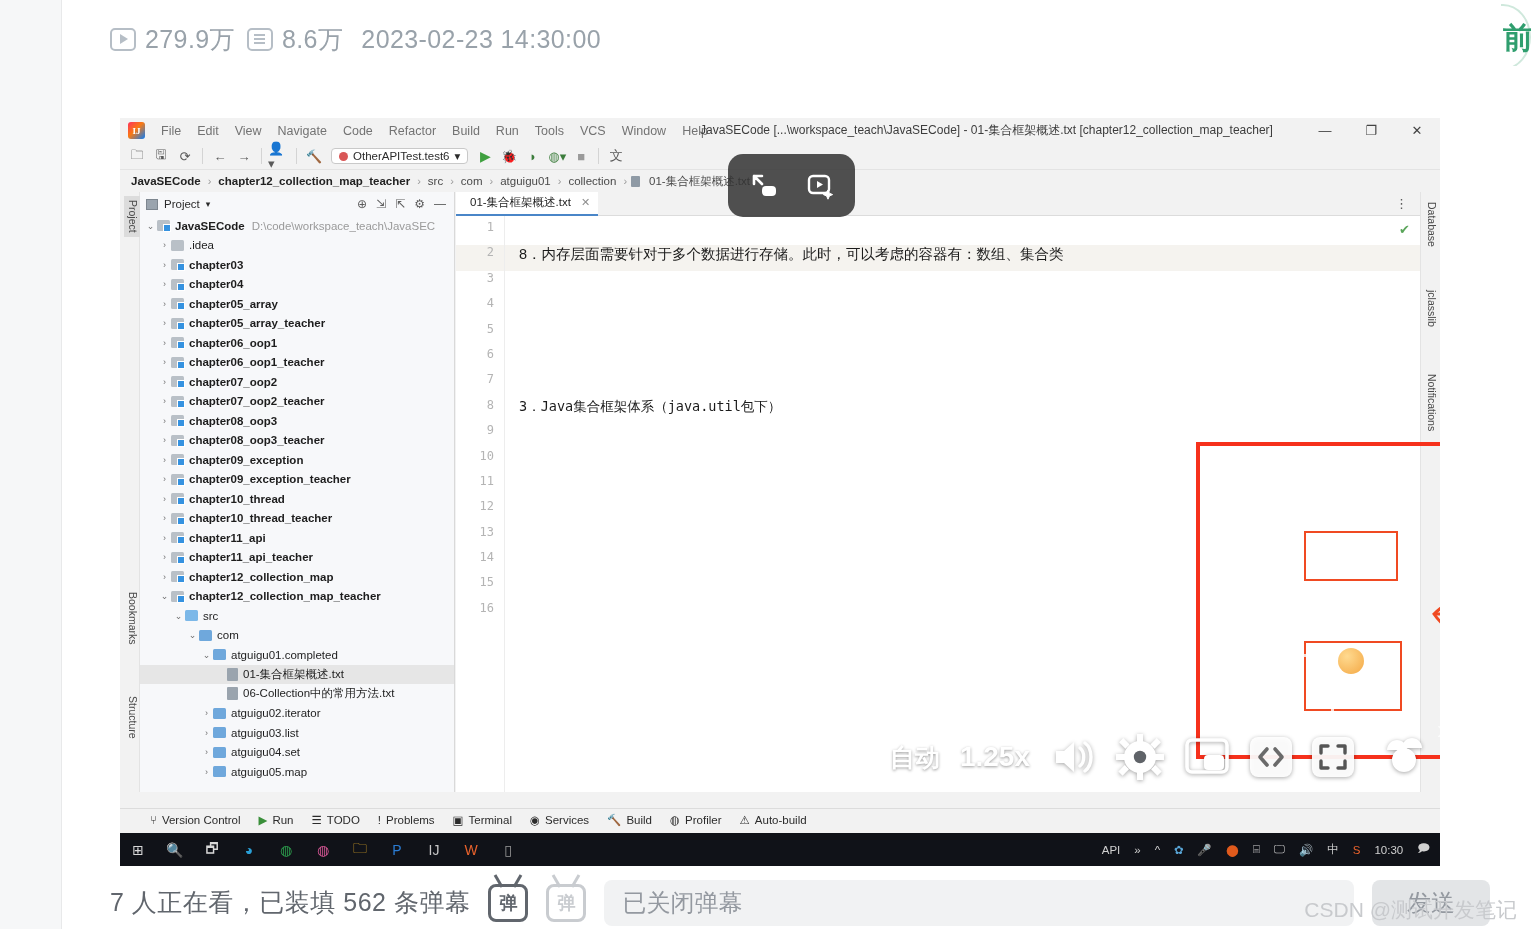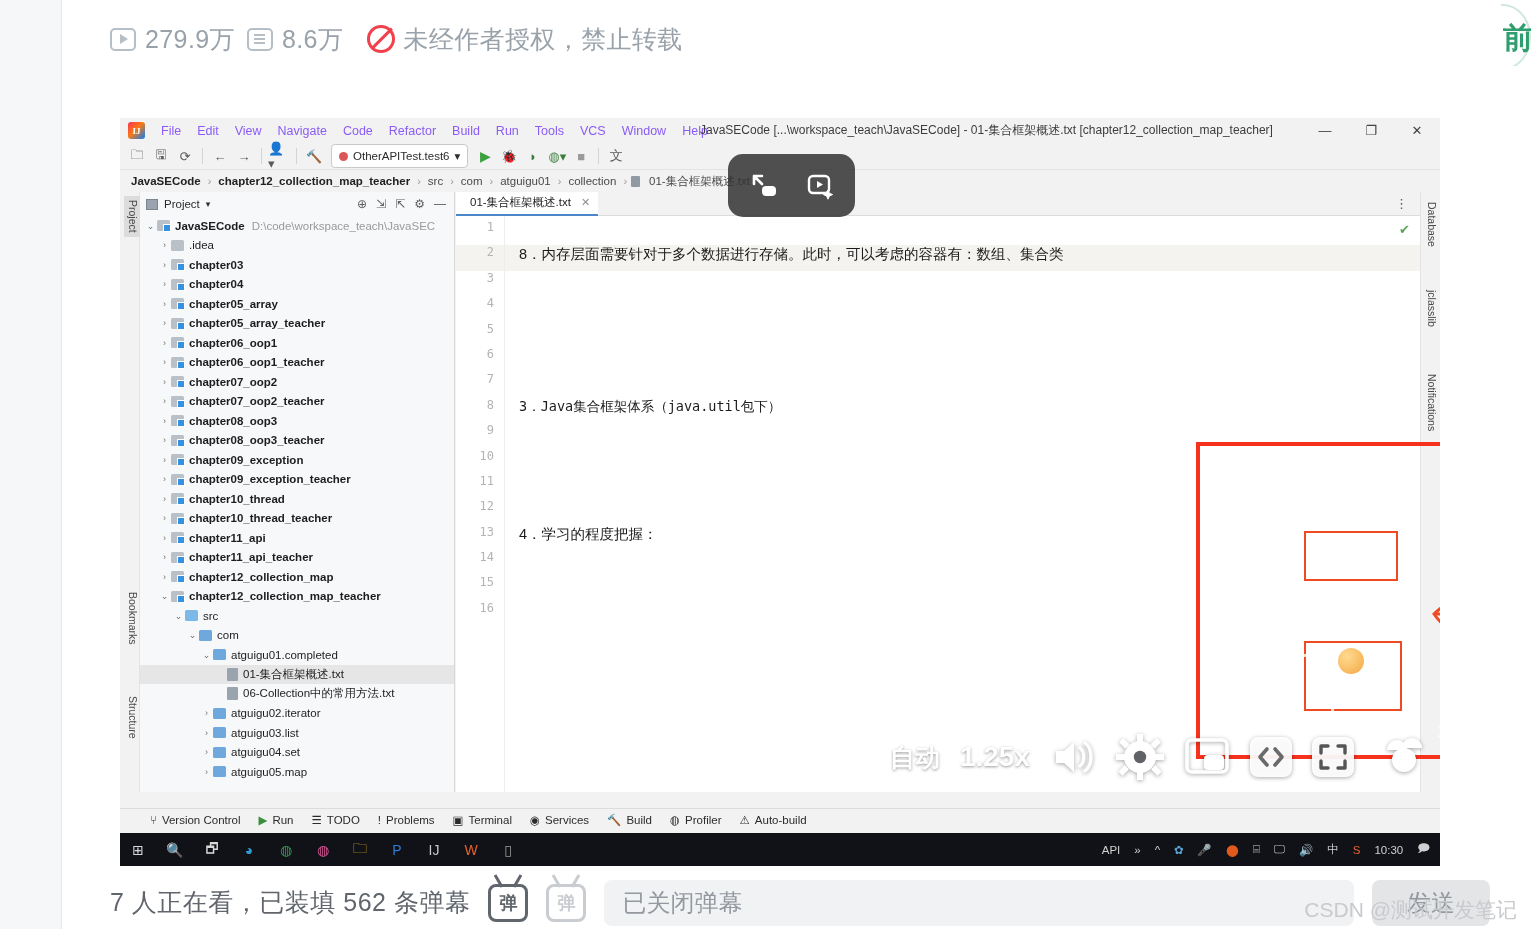--- a/index.html
+++ b/index.html
@@ -34,29 +34,29 @@
   
   #player { position:absolute; left:120px; top:118px; width:1320px; height:748px; background:#fff; overflow:hidden; }
 
   
   #ide { position:absolute; left:0; top:0; width:1320px; height:748px; background:#f2f2f2; }
 
   .ide-titlebar { position:absolute; left:0; top:0; width:100%; height:25px; background:#f2f2f2; display:flex; align-items:center; }
   .ij-logo { width:17px;height:17px;margin:0 8px 0 8px;background:linear-gradient(135deg,#fe315d 0%,#f97a12 45%,#087cfa 100%);border-radius:3px;position:relative;}
   .ij-logo:after{content:"IJ";position:absolute;inset:0;display:flex;align-items:center;justify-content:center;color:#fff;font-size:9px;font-weight:700;font-family:"Liberation Serif",serif;}
   .menubar { display:flex; gap:0px; }
-  .menubar .mitem { font-size:12.5px; color:#8b5cf6; padding:2px 8px; cursor:default; }
+  .menubar .mitem { font-size:12.5px; color:#737373; padding:2px 8px; cursor:default; }
   .ide-title-text { position:absolute; left:580px; top:4px; font-size:12px; color:#3c3c3c; white-space:nowrap; }
   .winbtns { position:absolute; right:0; top:0; height:25px; display:flex; }
   .winbtns div { width:46px; height:25px; display:flex; align-items:center; justify-content:center; font-size:13px; color:#444; }
 
   .ide-toolbar { position:absolute; left:0; top:25px; width:100%; height:27px; background:#f2f2f2; display:flex; align-items:center; gap:2px; padding-left:6px; border-bottom:1px solid #e3e3e3;}
   .tb { width:22px; height:21px; display:flex; align-items:center; justify-content:center; font-size:13px; color:#5a5a5a; }
   .tb-sep { width:1px;height:16px;background:#d4d4d4;margin:0 4px; }
-  .runcfg { height:24px; border:1px solid #c9c9c9; border-radius:4px; background:#fff; display:flex; align-items:center; gap:5px; padding:0 7px; font-size:11.5px; color:#2b2b2b; margin:0 4px;}
+  .runcfg { height:16px; border:1px solid #c9c9c9; border-radius:4px; background:#fff; display:flex; align-items:center; gap:5px; padding:0 7px; font-size:11.5px; color:#2b2b2b; margin:0 4px;}
   .runcfg .dot { width:9px;height:9px;border-radius:50%;background:#d95757; }
   .tb.green { color:#3fa03f; font-size:14px; }
   .tb.stop { color:#9a9a9a; }
   .logo-sgg { position:absolute; right:120px; top:26px; font-size:19px; color:#cfcfcf; font-weight:700; letter-spacing:2px; opacity:.55;}
   .tb-right { position:absolute; right:4px; top:26px; display:flex; align-items:center; gap:6px;}
 
   .breadcrumb { position:absolute; left:0; top:52px; width:100%; height:22px; background:#f2f2f2; display:flex; align-items:center; padding-left:8px; font-size:11.5px; color:#4a4a4a; gap:2px; }
   .breadcrumb .bc { padding:0 3px; }
   .breadcrumb .bc.b { font-weight:700; color:#222; }
   .breadcrumb .sep { color:#9b9b9b; font-size:11px; padding:0 2px;}
@@ -167,24 +167,21 @@
     <div class="mi">
       <span class="ico-box">
           <span class="dmlines">
             <i></i>
             <i></i>
             <i></i>
           </span>
         </span>
       <span>8.6万</span>
     </div>
-    <div class="no-repost">
-      <span class="ban"></span>
-      <span>未经作者授权，禁止转载</span>
-    </div>
+    <div class="meta-date">2023-02-23 14:30:00</div>
   </div>
 
   <div id="top-right-char">
     <span>前</span>
   </div>
 
   <div id="player">
 
     <div id="ide">
 
@@ -470,21 +467,20 @@
               <div class="cl"></div>
               <div class="cl"></div>
               <div class="cl"></div>
               <div class="cl"></div>
               <div class="cl"></div>
               <div class="cl mono">3．Java集合框架体系（java.util包下）</div>
               <div class="cl"></div>
               <div class="cl"></div>
               <div class="cl"></div>
               <div class="cl"></div>
-              <div class="cl">4．学习的程度把握：</div>
               <div class="cl"></div>
             </div>
         </div>
 
         <div class="annot">
           <div class="ann-box" style="left:104px;top:85px;width:94px;height:50px;"></div>
           <div class="ann-box" style="left:104px;top:195px;width:98px;height:70px;"></div>
 
           <svg style="position:absolute;left:218px;top:138px;" width="160" height="60" viewBox="0 0 160 60">
             <path d="M158 30 L18 30" stroke="#f04a22" stroke-width="3" fill="none" stroke-linecap="round"></path>

